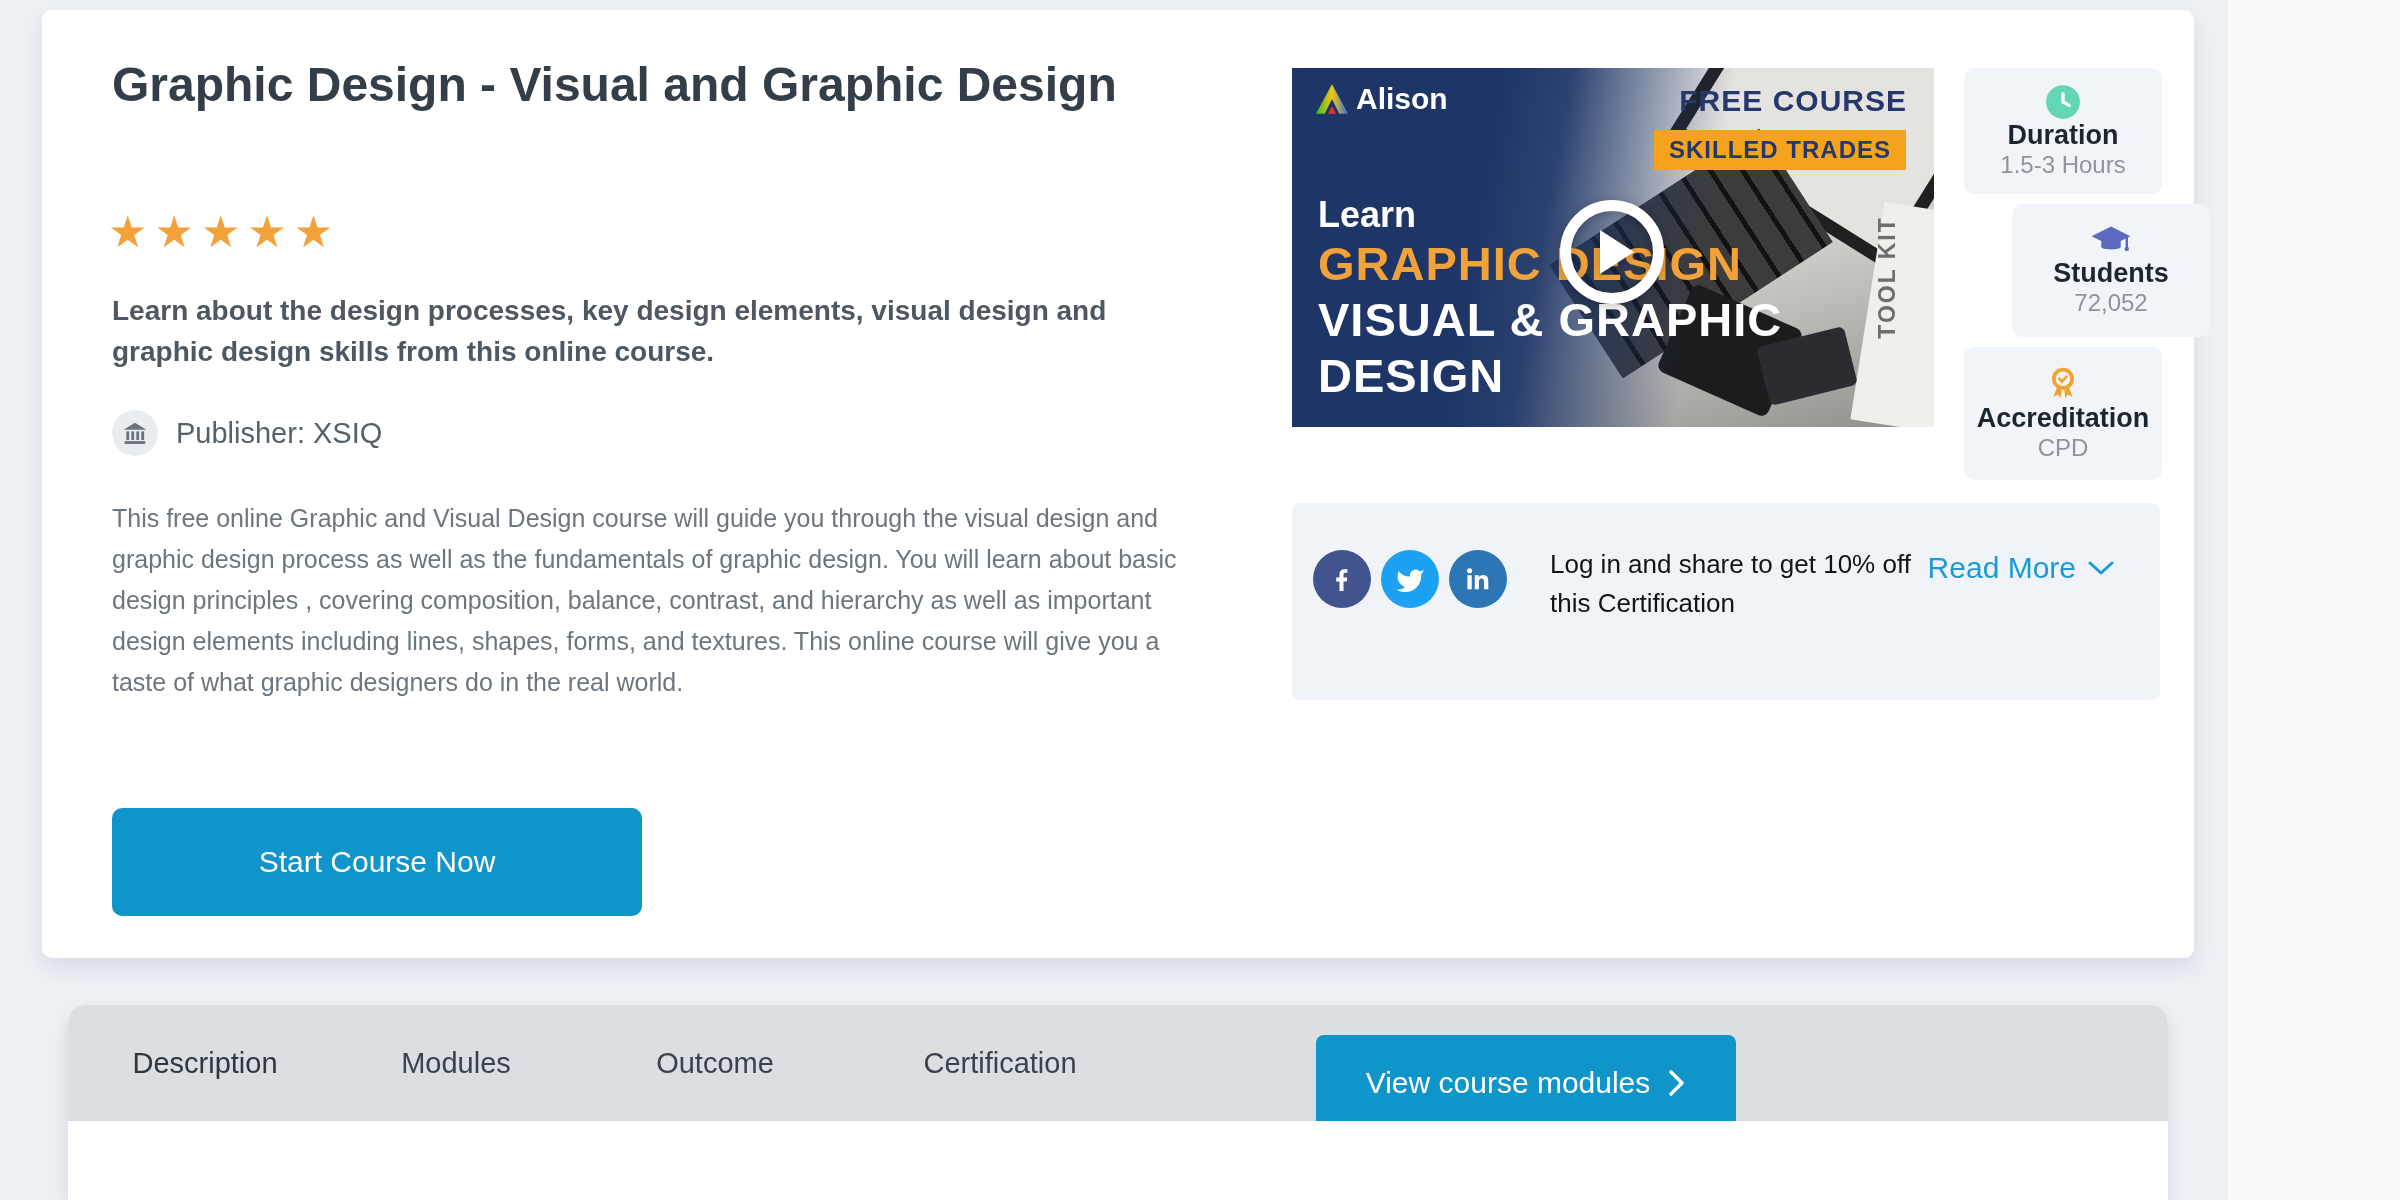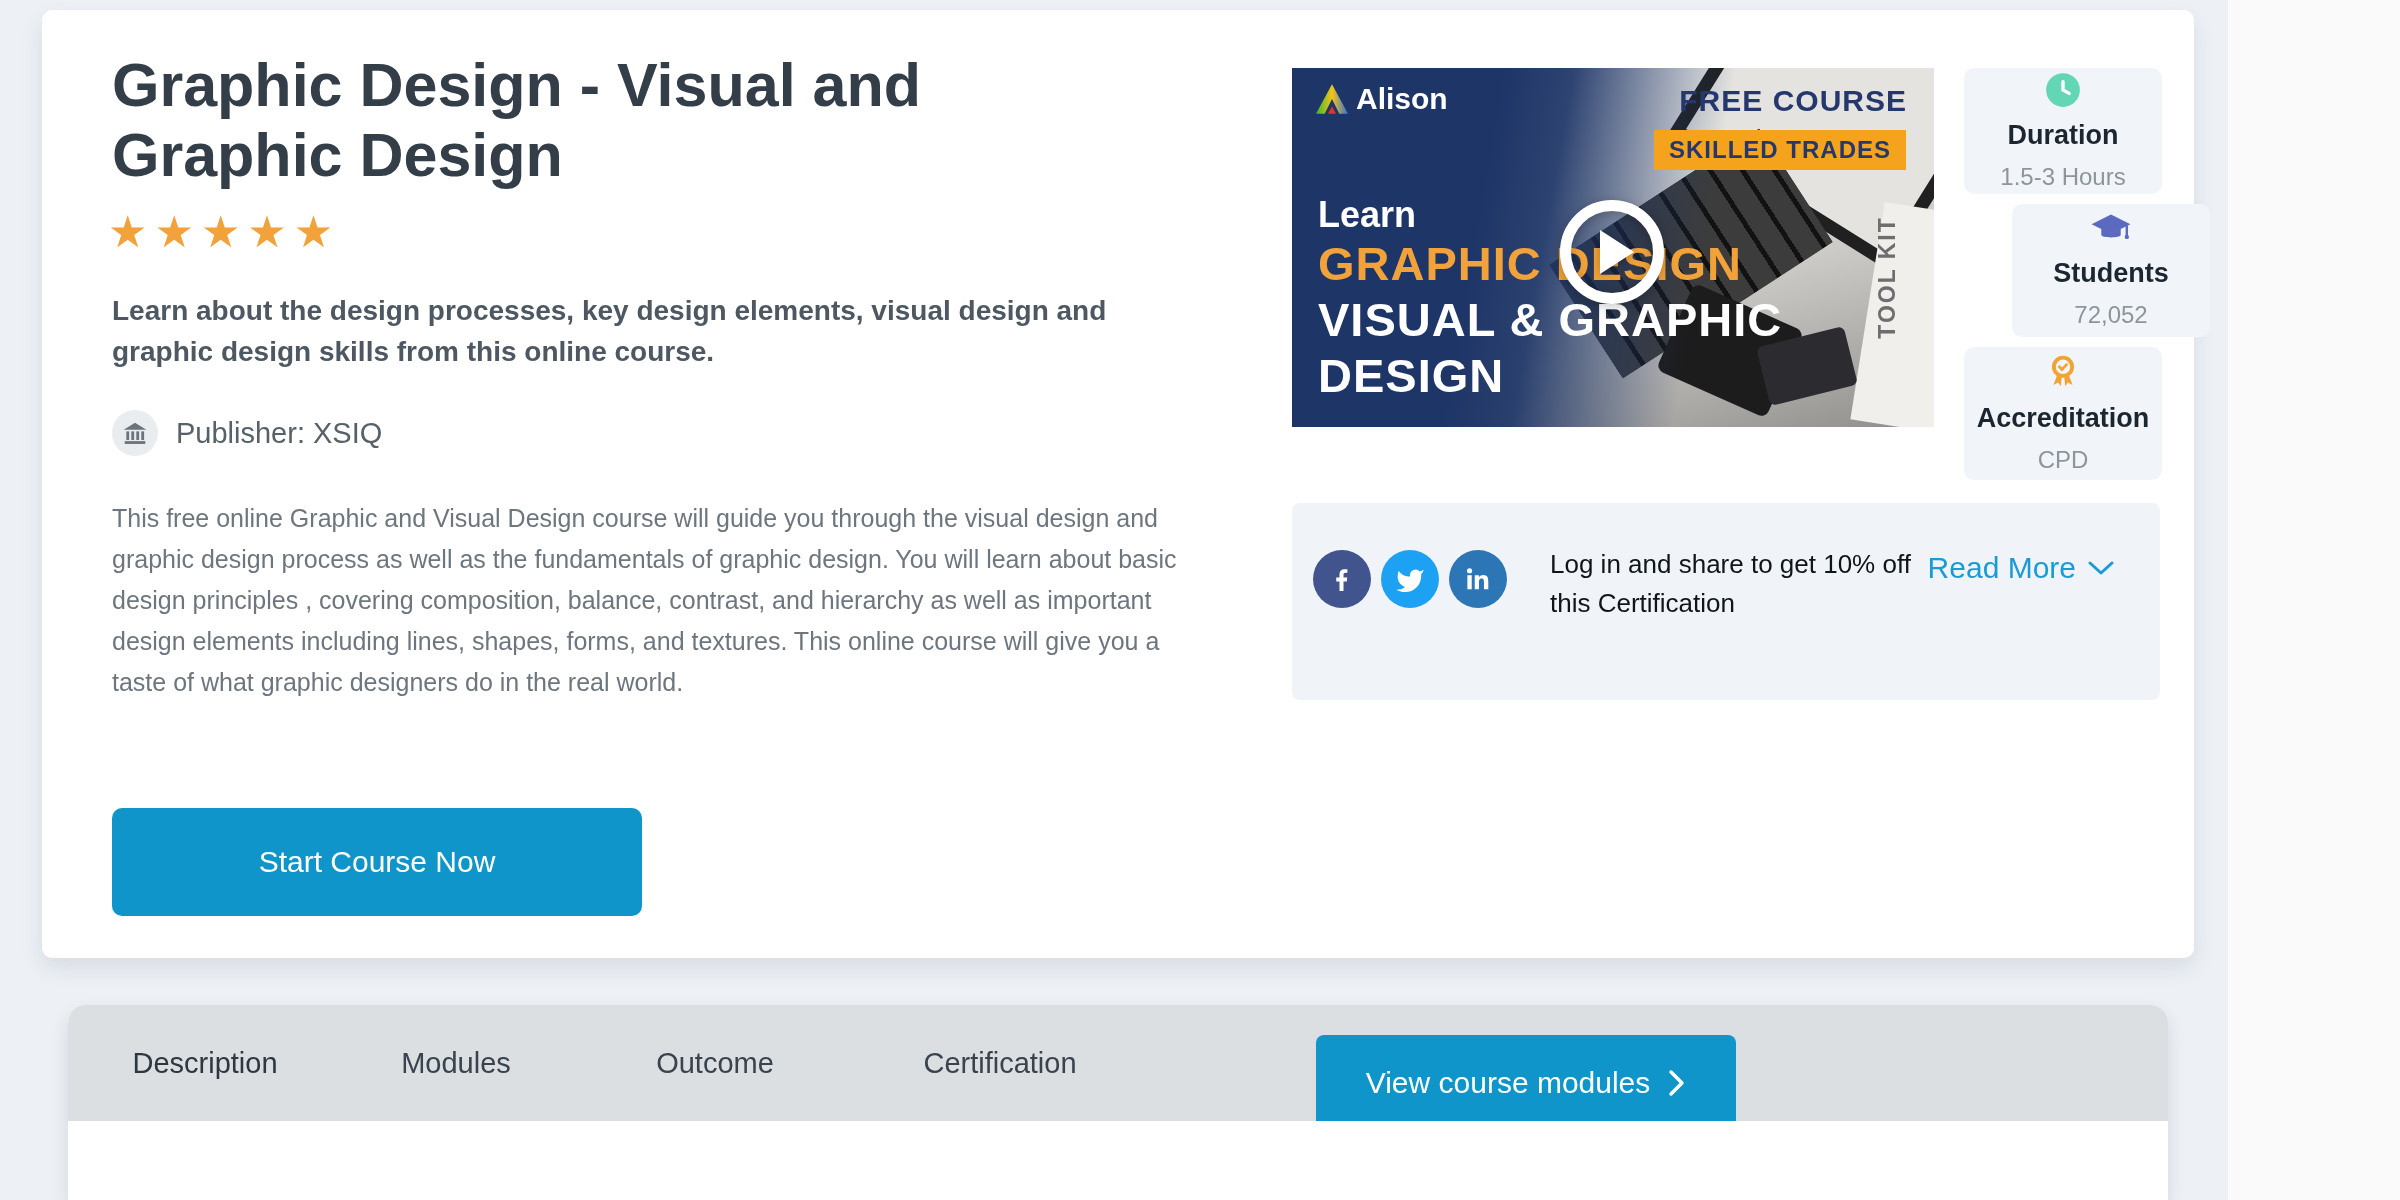--- a/index.html
+++ b/index.html
@@ -13,21 +13,21 @@
   .page-bg { position:absolute; left:0; top:0; width:2228px; height:1200px; background:#edf1f6; }
 
   
   .hero-card {
     position:absolute; left:42px; top:10px; width:2152px; height:948px;
     background:#ffffff; border-radius:10px;
     box-shadow:0 10px 22px rgba(30,40,60,0.10);
   }
   .course-title {
     position:absolute; left:70px; top:40px; width:1010px;
-    font-size:61px; line-height:70px; font-weight:700; color:#333e48;
+    font-size:48px; line-height:70px; font-weight:700; color:#333e48;
   }
   .star-rating {
     position:absolute; left:66px; top:196px;
     font-family:"DejaVu Sans", sans-serif;
     font-size:44px; letter-spacing:7px; color:#f2a23a;
   }
   .course-subtitle {
     position:absolute; left:70px; top:280px; width:1085px;
     font-size:28px; line-height:41px; font-weight:700; color:#4d5862;
   }
@@ -108,21 +108,21 @@
   .play-triangle {
     width:0; height:0; margin-left:9px;
     border-top:22px solid transparent; border-bottom:22px solid transparent;
     border-left:34px solid #ffffff;
   }
 
   
   .stat-card {
     position:absolute; left:1922px; width:198px;
     background:#f1f5f9; border-radius:10px;
-    display:flex; flex-direction:column; align-items:center; justify-content:center; gap:12px;
+    display:flex; flex-direction:column; align-items:center; justify-content:center; gap:0;
   }
   .stat-duration { top:58px; height:126px; }
   .stat-students { top:194px; height:133px;margin-left:48px; }
   .stat-accreditation { top:337px; height:133px; }
   .stat-label { font-size:27px; font-weight:700; color:#1b2630; }
   .stat-value { font-size:24px; color:#8d959c; }
 
   
   .share-panel {
     position:absolute; left:1250px; top:493px; width:868px; height:197px;

